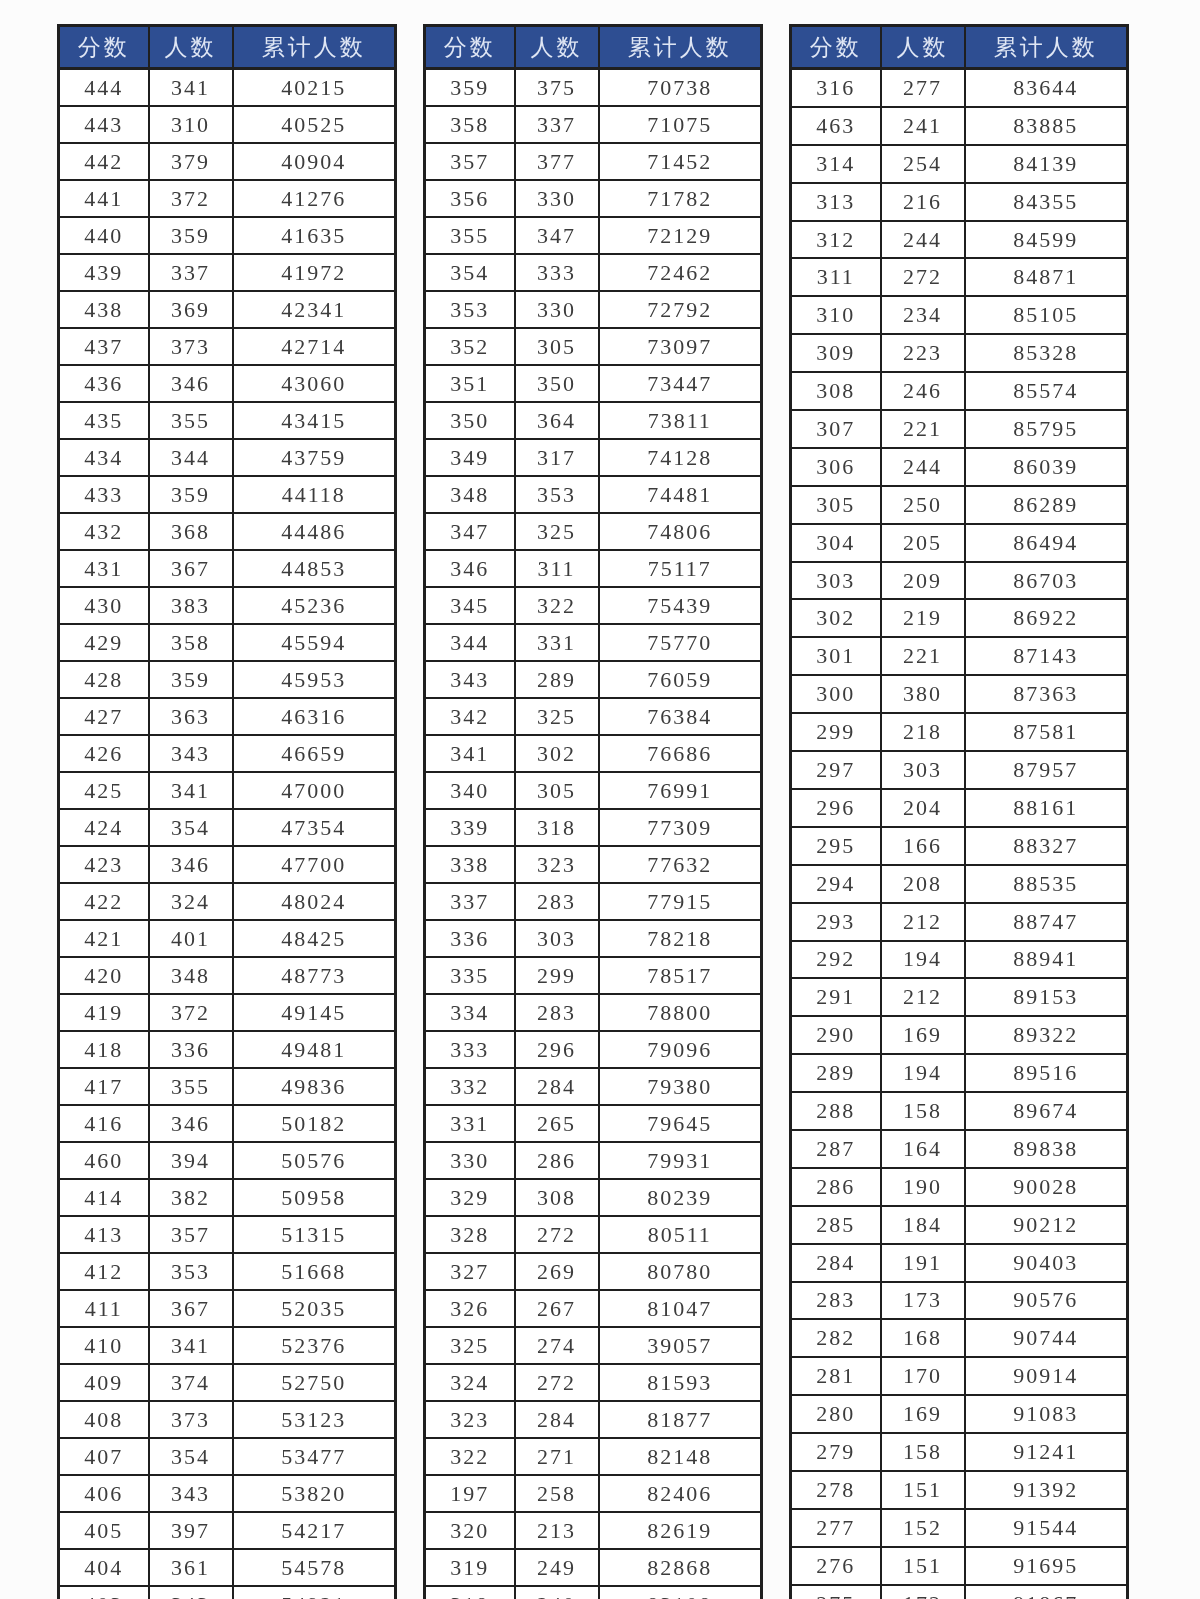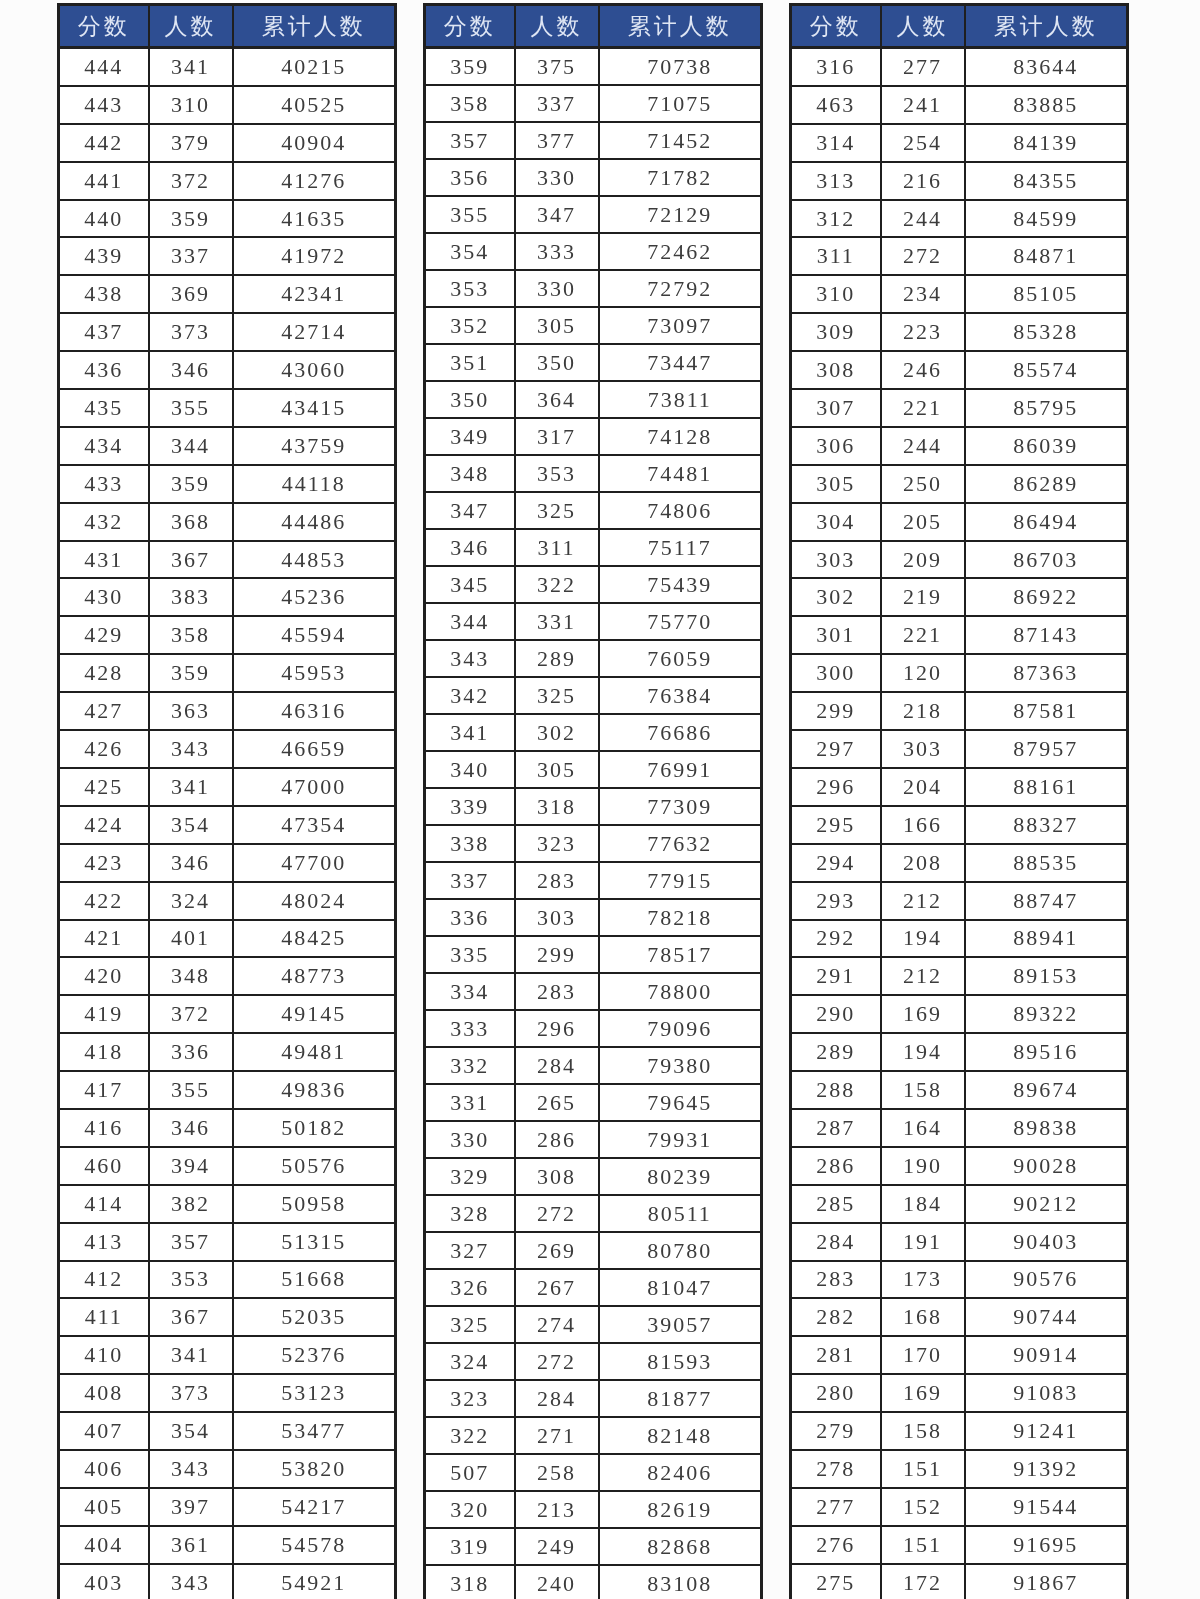--- a/index.html
+++ b/index.html
@@ -5,21 +5,21 @@
   html, body {
     margin: 0;
     padding: 0;
     background: var(--page-bg, #fcfcfc);
     font-family: "Liberation Serif", "DejaVu Serif", serif;
   }
   .page {
     width: 1200px;
     height: 1599px;
     box-sizing: border-box;
-    padding: 3px 0 0 57px;
+    padding: 24px 0 0 57px;
     background: var(--page-bg, #fcfcfc);
   }
   .tables {
     display: flex;
     flex-direction: row;
     gap: 26px;
   }
   table.score-table {
     border-collapse: collapse;
     width: 337px;
@@ -243,20 +243,25 @@
             <td>411</td>
             <td>367</td>
             <td>52035</td>
           </tr>
           <tr>
             <td>410</td>
             <td>341</td>
             <td>52376</td>
           </tr>
           <tr>
+            <td>409</td>
+            <td>374</td>
+            <td>52750</td>
+          </tr>
+          <tr>
             <td>408</td>
             <td>373</td>
             <td>53123</td>
           </tr>
           <tr>
             <td>407</td>
             <td>354</td>
             <td>53477</td>
           </tr>
           <tr>
@@ -480,21 +485,21 @@
             <td>323</td>
             <td>284</td>
             <td>81877</td>
           </tr>
           <tr>
             <td>322</td>
             <td>271</td>
             <td>82148</td>
           </tr>
           <tr>
-            <td>507</td>
+            <td>197</td>
             <td>258</td>
             <td>82406</td>
           </tr>
           <tr>
             <td>320</td>
             <td>213</td>
             <td>82619</td>
           </tr>
           <tr>
             <td>319</td>
@@ -598,21 +603,21 @@
             <td>219</td>
             <td>86922</td>
           </tr>
           <tr>
             <td>301</td>
             <td>221</td>
             <td>87143</td>
           </tr>
           <tr>
             <td>300</td>
-            <td>120</td>
+            <td>380</td>
             <td>87363</td>
           </tr>
           <tr>
             <td>299</td>
             <td>218</td>
             <td>87581</td>
           </tr>
           <tr>
             <td>297</td>
             <td>303</td>

